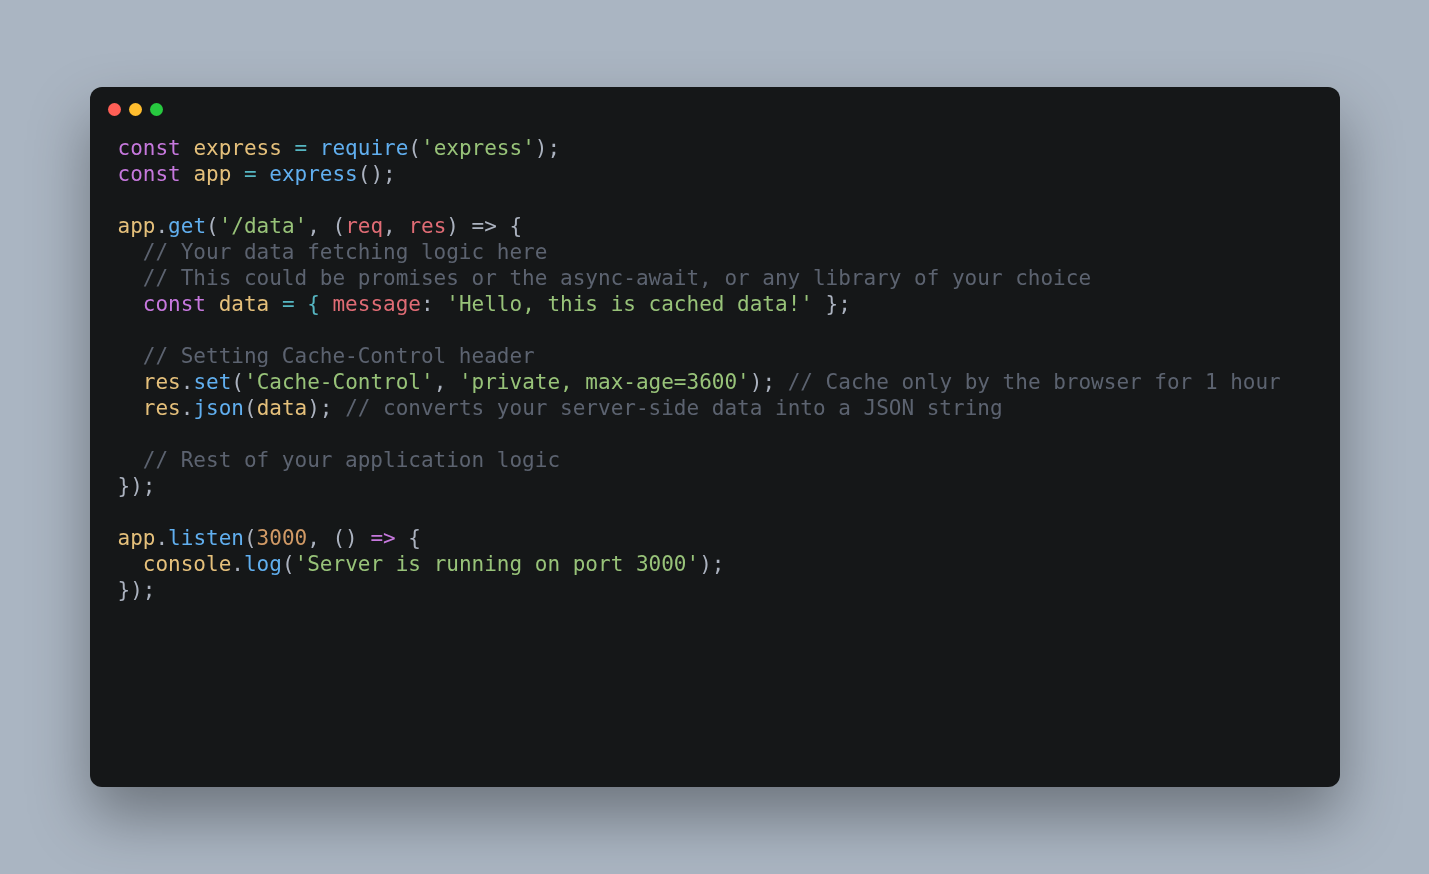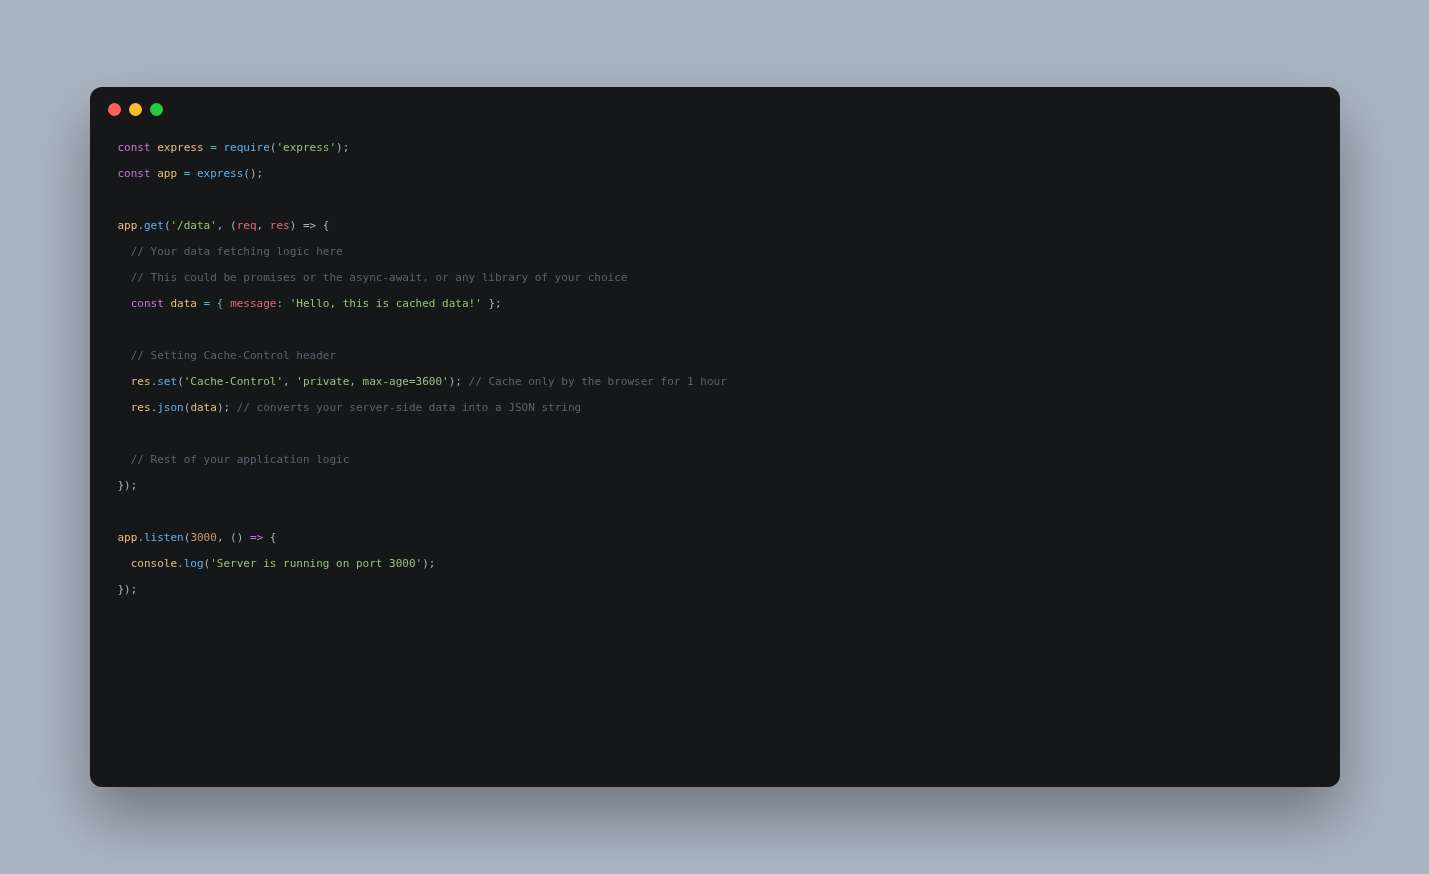--- a/index.html
+++ b/index.html
@@ -32,21 +32,21 @@
   .dot {
     width: 13px;
     height: 13px;
     border-radius: 50%;
   }
   .dot.red { background: #ff5f56; }
   .dot.yellow { background: #ffbd2e; }
   .dot.green { background: #27c93f; }
   .code {
     padding: 4px 28px 28px 28px;
-    font-size: 11px;
+    font-size: 21px;
     line-height: 26px;
     white-space: pre;
     font-family: ui-monospace, "SF Mono", "Monaco", "Menlo", "Consolas", monospace;
   }
   .tok-kw   { color: #c678dd; }
   .tok-var  { color: #e5c07b; }
   .tok-pun  { color: #abb2bf; }
   .tok-op   { color: #56b6c2; }
   .tok-fn   { color: #61afef; }
   .tok-str  { color: #98c379; }

